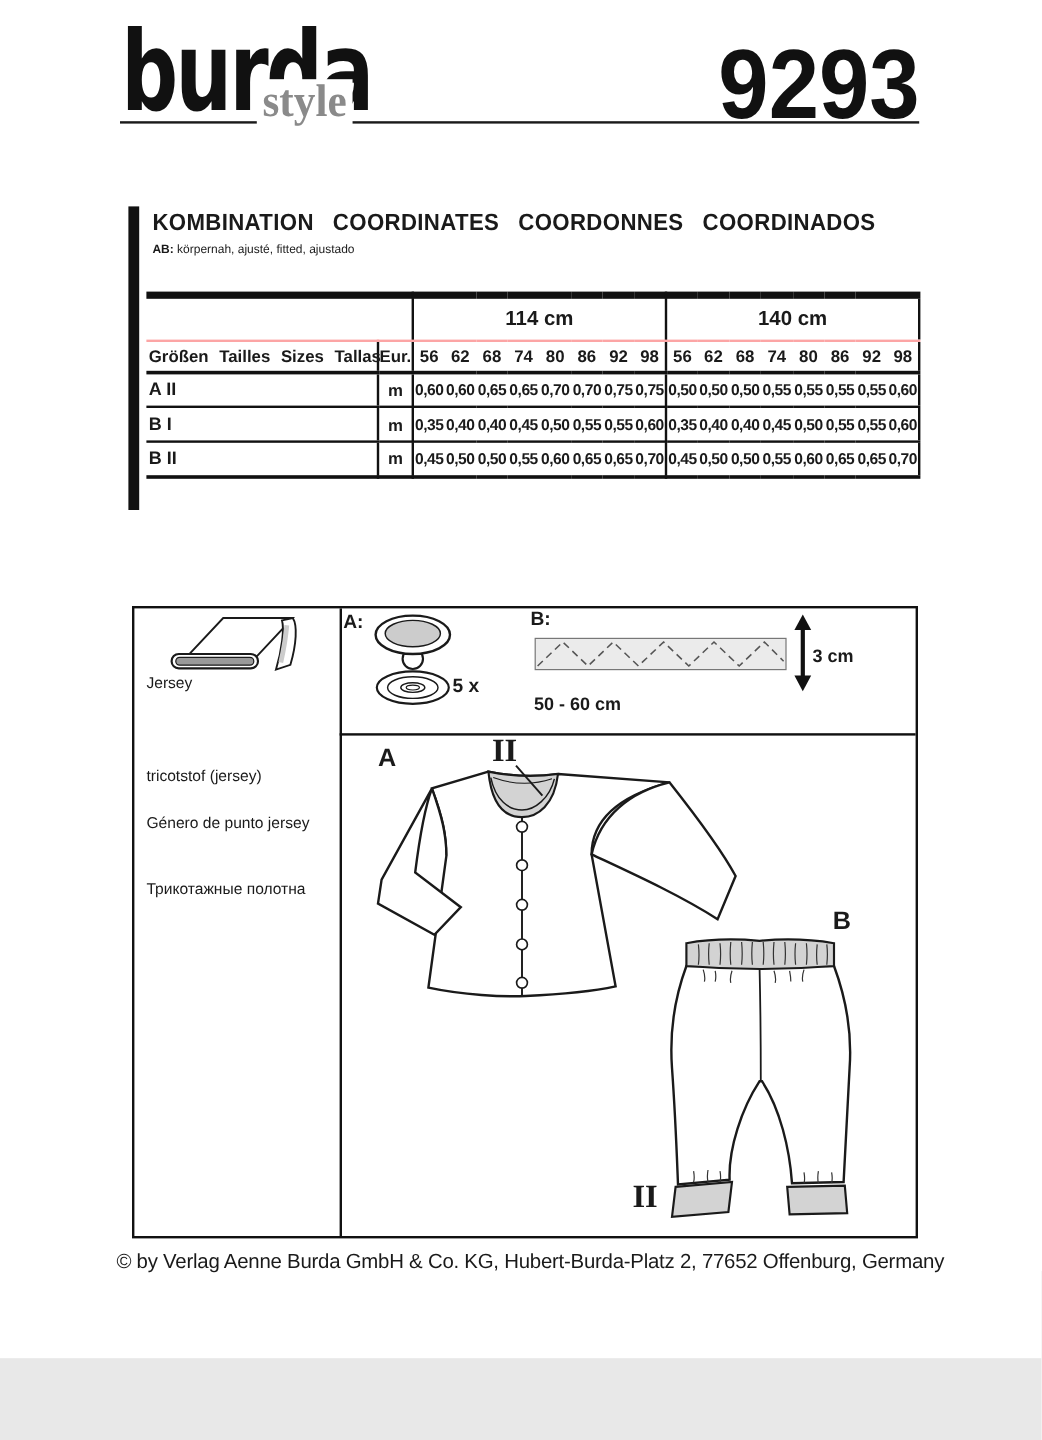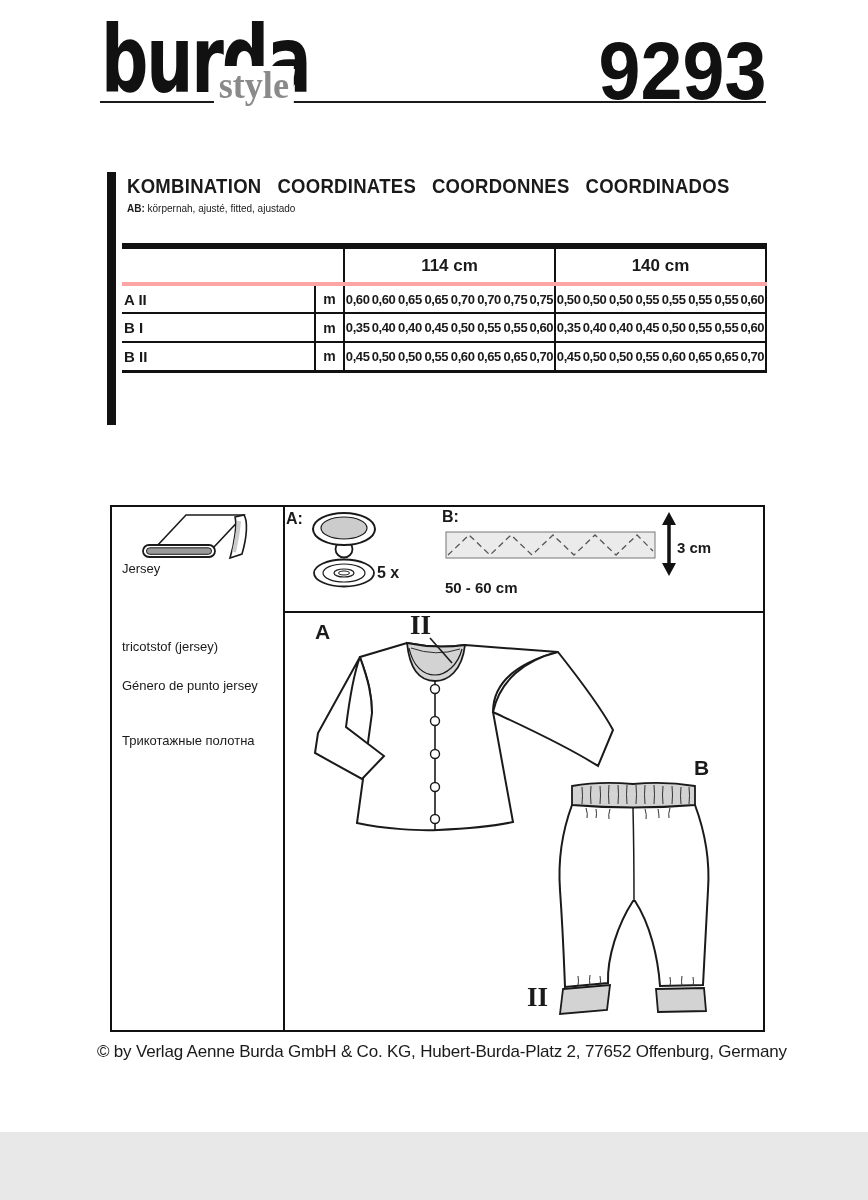--- a/index.html
+++ b/index.html
@@ -24,21 +24,21 @@
            transform:scaleX(0.95); transform-origin:left top; }
   .section-sub { position:absolute; left:127px; top:203px; font-size:10px; white-space:nowrap; }
   .section-sub b { font-weight:bold; }
 
   
   table.sizes { position:absolute; left:122px; top:243px; width:645px; border-collapse:collapse;
            table-layout:fixed; border-top:6px solid #111; border-bottom:3px solid #111;
            border-right:2px solid #111; }
   table.sizes td { font-weight:bold; white-space:nowrap; overflow:visible; vertical-align:middle; }
   tr.r1 { height:38px; }
-  tr.r1 td { border-bottom:4px solid #fca5a5; font-size:17px; text-align:center; }
+  tr.r1 td { border-bottom:2px solid #fca5a5; font-size:17px; text-align:center; }
   td.r1-blank { border-right:2px solid #111; }
   td.r1-g1 { border-right:2px solid #111; }
   tr.r2 { height:26px; }
   tr.r2 td { border-bottom:3px solid #111; font-size:14px; text-align:center; }
   td.c-rowhead { text-align:left !important; font-size:14px; word-spacing:5px; padding-left:2px; }
   td.c-eur { border-left:2px solid #111; border-right:2px solid #111; font-size:13.5px; }
   td.g1-last { border-right:2px solid #111; }
   tr.data { height:29px; }
   tr.data td { border-bottom:2px solid #111; font-size:13px; text-align:center; letter-spacing:-0.4px; }
   tr.data td.c-label { text-align:left; font-size:15px; letter-spacing:0; padding-left:2px; }
@@ -84,20 +84,40 @@
       <col style="width:193px">
         <col style="width:29px">
       <col span="16">
     </colgroup>
     <tbody>
         <tr class="r1">
       <td class="r1-blank" colspan="2"></td>
       <td class="r1-g1" colspan="8">114 cm</td>
       <td colspan="8">140 cm</td>
     </tr>
+    <tr class="r2">
+      <td class="c-rowhead">Größen Tailles Sizes Tallas</td>
+      <td class="c-eur">Eur.</td>
+      <td>56</td>
+      <td>62</td>
+      <td>68</td>
+      <td>74</td>
+      <td>80</td>
+      <td>86</td>
+      <td>92</td>
+      <td class="g1-last">98</td>
+      <td>56</td>
+      <td>62</td>
+      <td>68</td>
+      <td>74</td>
+      <td>80</td>
+      <td>86</td>
+      <td>92</td>
+      <td>98</td>
+    </tr>
     <tr class="data">
       <td class="c-label">A II</td>
       <td class="c-eur">m</td>
       <td>0,60</td>
       <td>0,60</td>
       <td>0,65</td>
       <td>0,65</td>
       <td>0,70</td>
       <td>0,70</td>
       <td>0,75</td>

